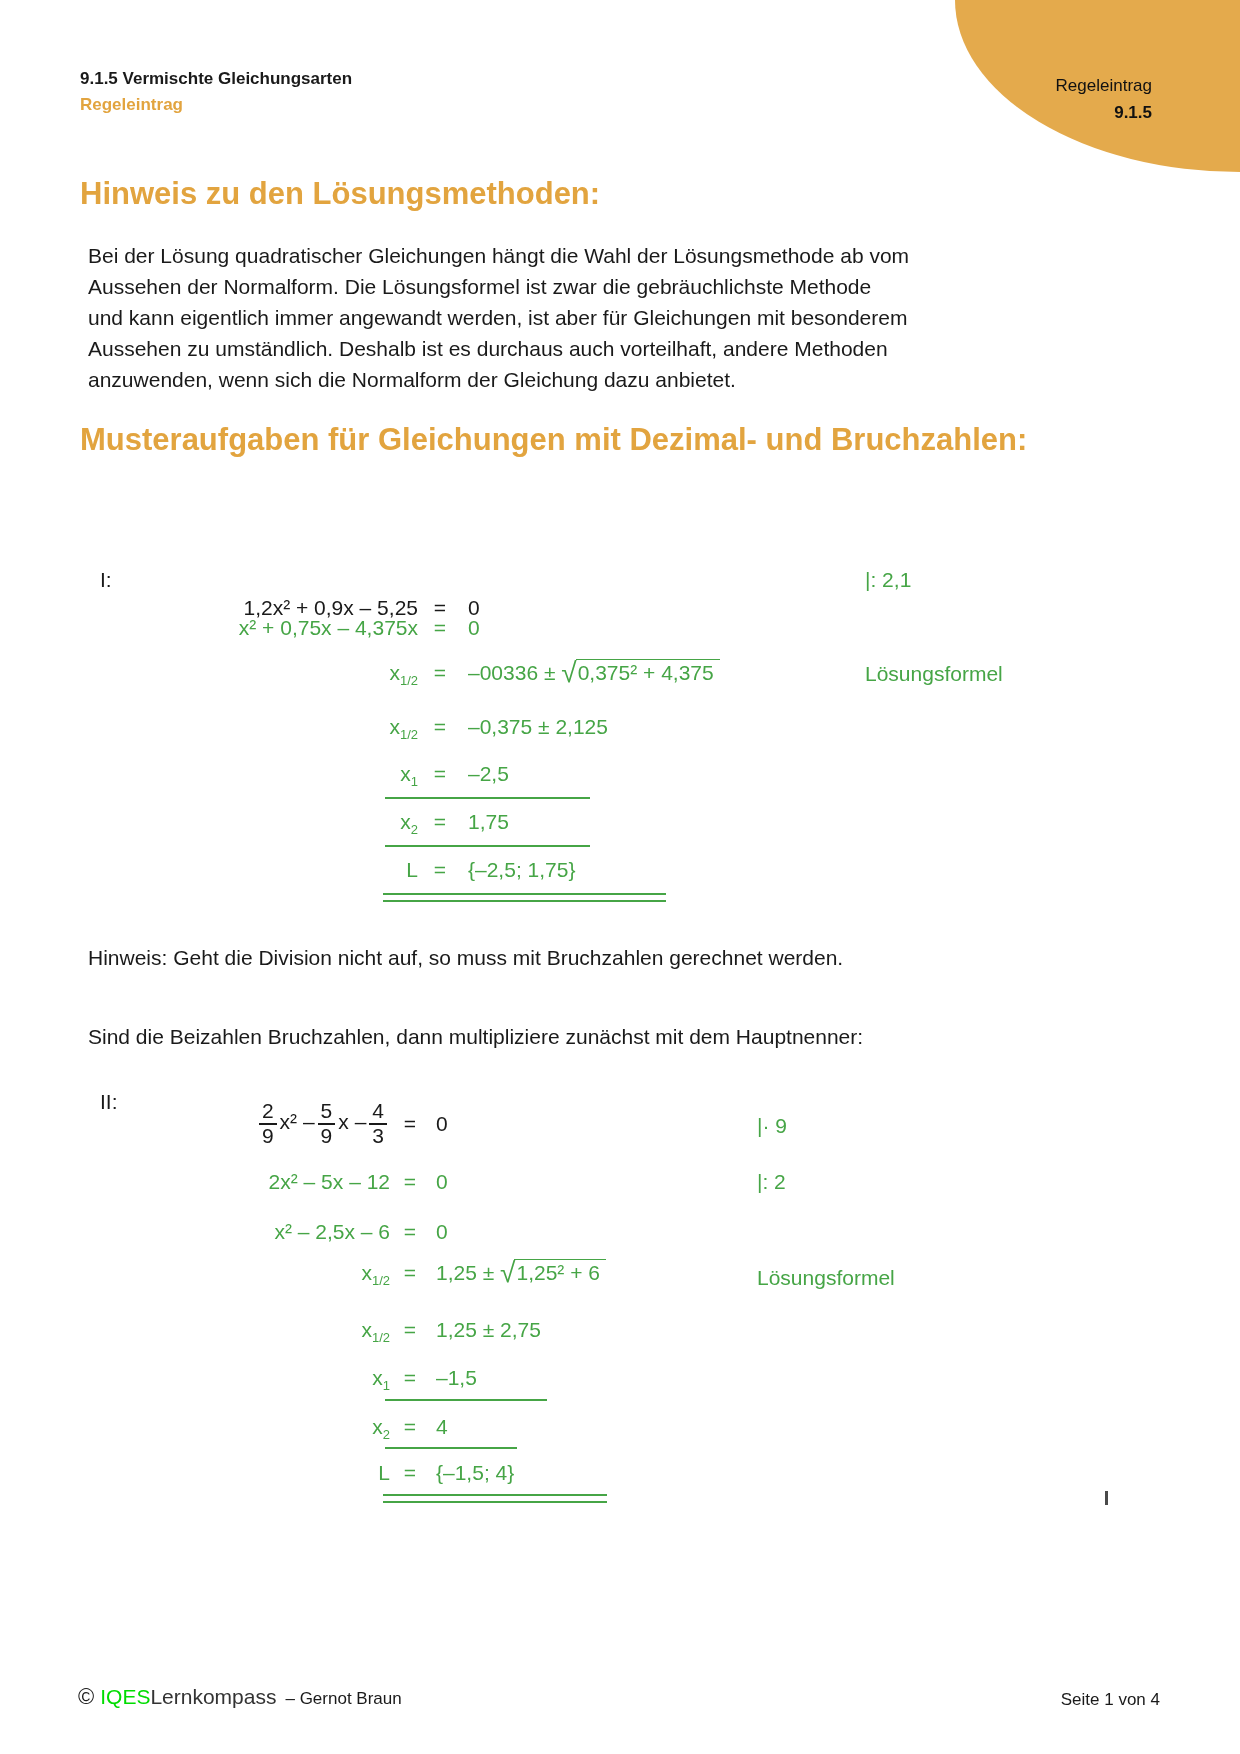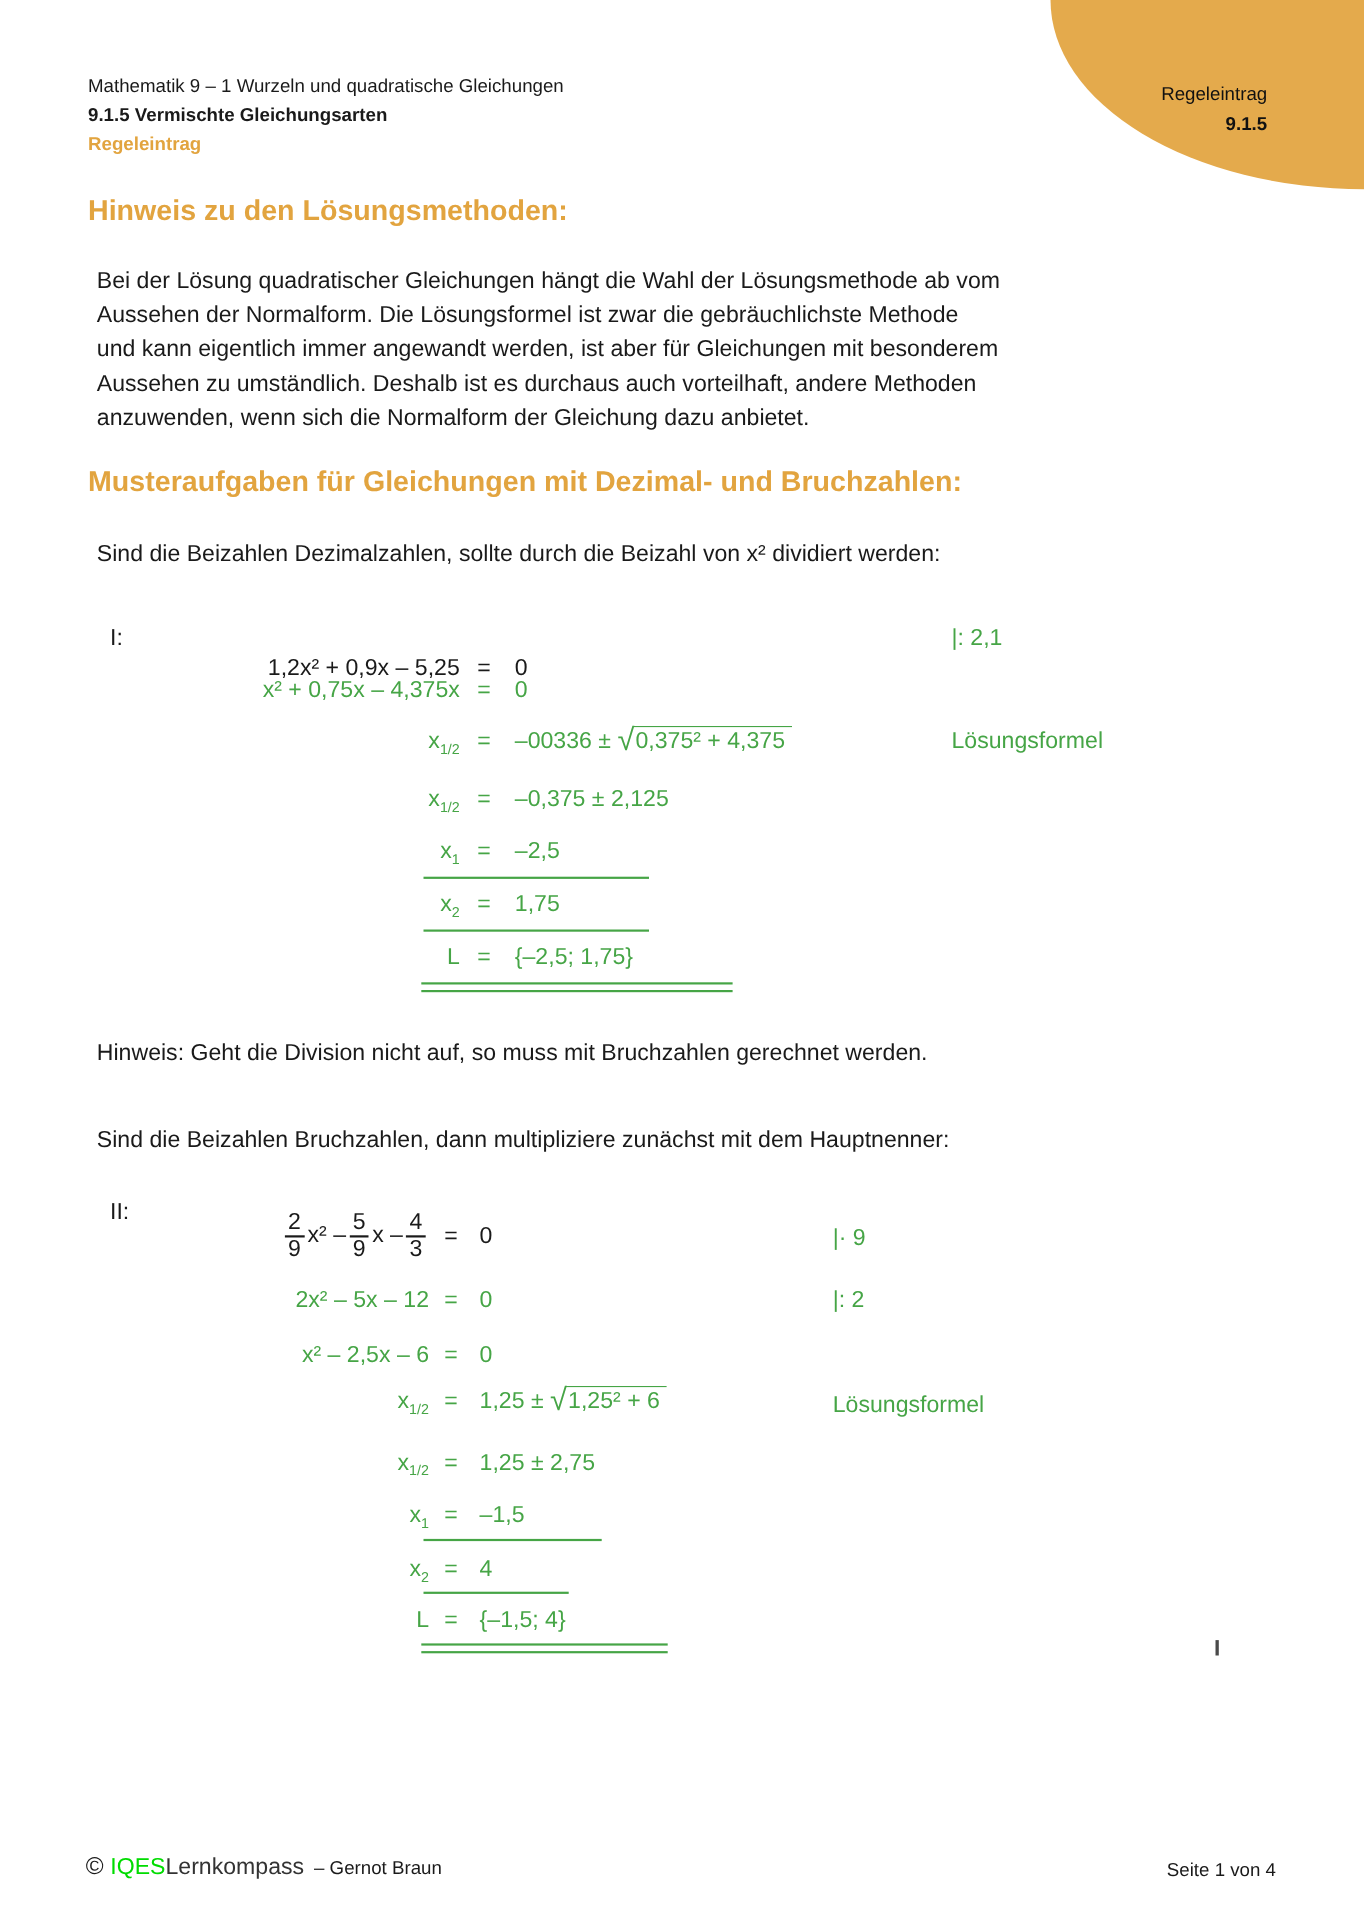--- a/index.html
+++ b/index.html
@@ -28,21 +28,21 @@
     font-size:17px;line-height:27px;color:#111;
   }
   .corner-text .num{font-weight:bold;}
 
   
   .header-block{left:80px;top:66px;font-size:17px;line-height:26px;}
   .header-line2{font-weight:bold;}
   .header-line3{font-weight:bold;color:var(--accent);}
 
   .h1, .h2{
-    font-size:26px;font-weight:bold;color:var(--accent);
+    font-size:31px;font-weight:bold;color:var(--accent);
     left:80px;white-space:nowrap;
   }
   .h1{top:176px;}
   .h2{top:422px;}
 
   .body-par{
     left:88px;top:240px;width:905px;
     font-size:21px;line-height:31px;white-space:pre-line;
   }
   .note{left:88px;font-size:21px;white-space:nowrap;}
@@ -93,33 +93,31 @@
 
 <div class="page">
 
   <div class="corner-blob"></div>
   <div class="corner-text">
     <div>Regeleintrag</div>
     <div class="num">9.1.5</div>
   </div>
 
   <div class="abs header-block">
-    <div>Mathematik 9 – 1 Wurzeln und quadratische Gleichungen</div>
     <div class="header-line2">9.1.5 Vermischte Gleichungsarten</div>
     <div class="header-line3">Regeleintrag</div>
   </div>
 
   <div class="abs h1">Hinweis zu den Lösungsmethoden:</div>
   <div class="abs h2">Musteraufgaben für Gleichungen mit Dezimal- und Bruchzahlen:</div>
   <div class="abs body-par">Bei der Lösung quadratischer Gleichungen hängt die Wahl der Lösungsmethode ab vom
 Aussehen der Normalform. Die Lösungsformel ist zwar die gebräuchlichste Methode
 und kann eigentlich immer angewandt werden, ist aber für Gleichungen mit besonderem
 Aussehen zu umständlich. Deshalb ist es durchaus auch vorteilhaft, andere Methoden
 anzuwenden, wenn sich die Normalform der Gleichung dazu anbietet.</div>
-  <div class="abs note note-decimal">Sind die Beizahlen Dezimalzahlen,  sollte durch die Beizahl von x² dividiert werden:</div>
 
   <div class="abs math-label" style="left:100px;top:568px;">I:</div>
 
   <div class="mrow" style="left:150px;top:596px;">
     <span class="expr" style="width:268px;">1,2x² + 0,9x – 5,25</span>
     <span class="eq" style="width:44px;">=</span>
     <span class="val">0</span>
   </div>
   <div class="ann" style="left:865px;top:568px;">|: 2,1</div>
 

